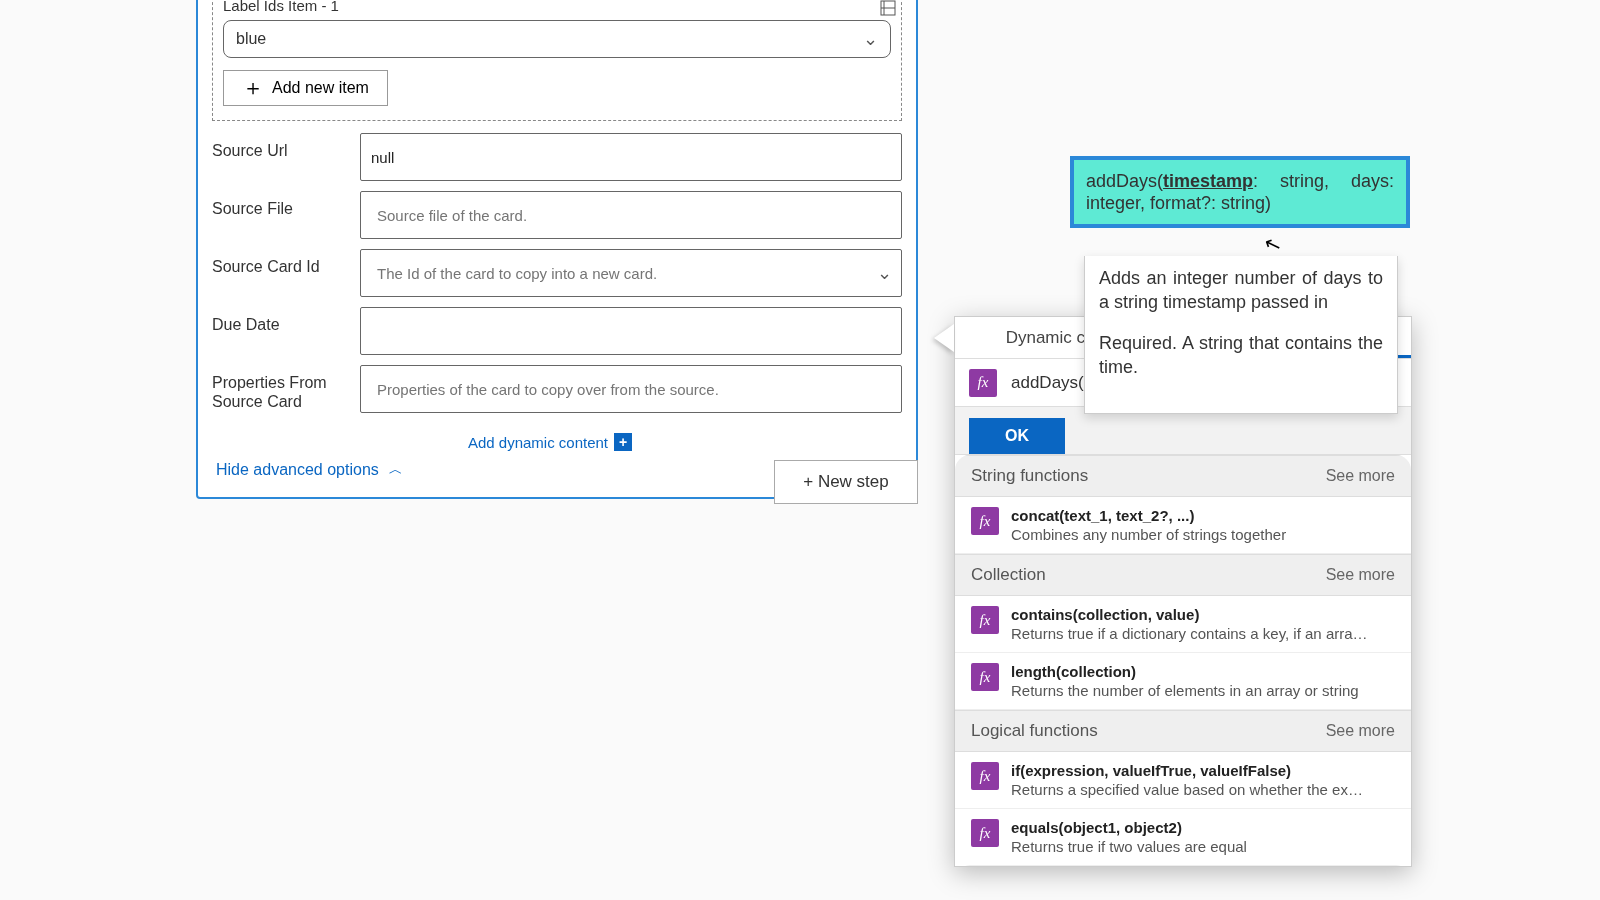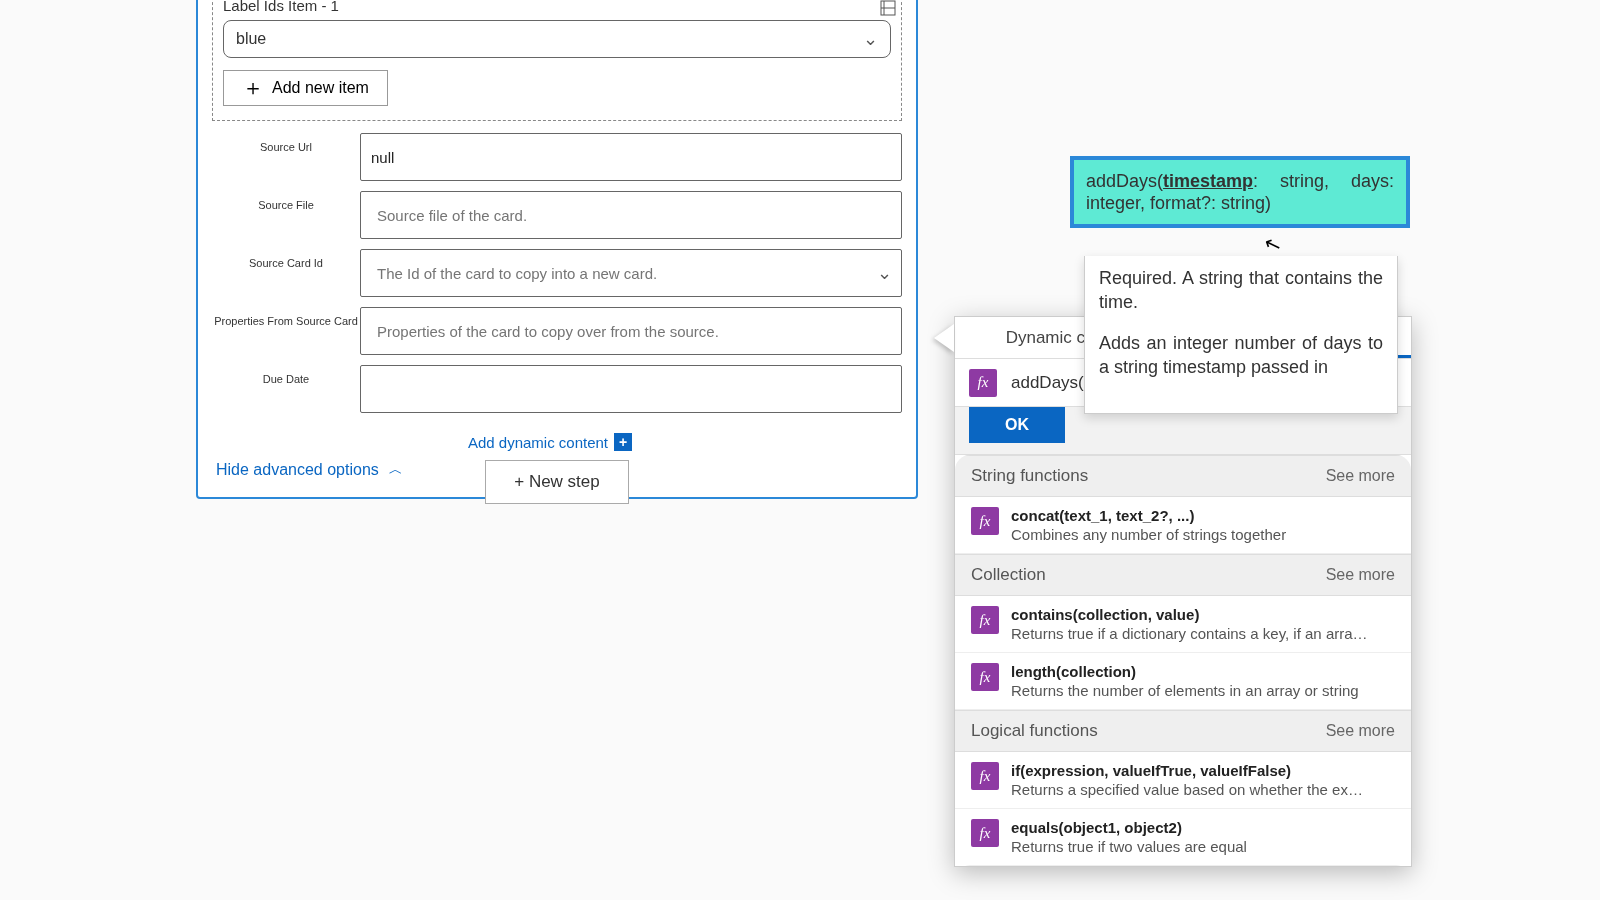--- a/index.html
+++ b/index.html
@@ -32,21 +32,21 @@
   }
   .chev { color: #555; font-size: 18px; }
   .add-item-btn {
     margin-top: 12px; display: inline-flex; align-items: center; gap: 8px;
     border: 1px solid #999; background: #fff; padding: 6px 18px; font-size: 16px;
   }
   .plus { font-size: 22px; line-height: 1; }
 
   .form-rows { padding: 6px 14px 10px 14px; }
   .form-row { display: flex; align-items: flex-start; margin-bottom: 10px; }
-  .form-label { width: 148px; font-size: 11px; color: #333; padding-top: 8px; line-height: 1.2; text-align: center; }
+  .form-label { width: 148px; font-size: 16px; color: #333; padding-top: 8px; line-height: 1.2; }
   .form-input {
     flex: 1; height: 48px; border: 1px solid #666; border-radius: 2px;
     padding: 0 10px; font-size: 15px; color: #222; background: #fff;
   }
   .form-input.placeholder { color: #777; padding-left: 16px; }
   .input-with-chev { position: relative; display: flex; flex: 1; }
   .input-with-chev .form-input { width: 100%; padding-right: 36px; }
   .input-with-chev .inner-chev {
     position: absolute; right: 10px; top: 50%; transform: translateY(-50%);
     color: #555; font-size: 18px;
@@ -54,21 +54,21 @@
 
   .add-dynamic-row { display: flex; justify-content: center; padding: 0 14px 4px 0; }
   .add-dynamic-link { color: #0a66c2; font-size: 15px; display: flex; align-items: center; gap: 6px; }
   .plus-badge { background: #0a66c2; color: #fff; width: 18px; height: 18px; display: flex; align-items: center; justify-content: center; font-size: 14px; font-weight: bold; }
 
   .hide-advanced { display: flex; align-items: center; gap: 10px; padding: 6px 0 18px 18px; color: #0a66c2; font-size: 16px; }
   .hide-advanced .chev-up { font-size: 14px; color: #0a66c2; }
 
   .footer-buttons {
     position: absolute; left: 196px; top: 460px; width: 722px;
-    display: flex; justify-content: center; gap: 56px;
+    display: flex; justify-content: flex-end; gap: 56px;
   }
   .footer-btn {
     width: 144px; height: 44px; border: 1px solid #aaa; background: #fff;
     font-size: 17px; color: #333; display: flex; align-items: center; justify-content: center;
   }
 
   
   .dc-panel {
     position: absolute; left: 954px; top: 316px; width: 458px;
     background: #fff; border: 1px solid #ccc;
@@ -77,21 +77,21 @@
   .dc-tabs { display: flex; height: 42px; border-bottom: 1px solid #ddd; }
   .dc-tab { flex: 1; display: flex; align-items: center; justify-content: center; font-size: 17px; color: #444; }
   .dc-tab.active { border-bottom: 3px solid #0a66c2; color: #222; }
   .fx-row { display: flex; align-items: center; height: 48px; border-bottom: 1px solid #ddd; padding: 0 14px; gap: 14px; background:#fff; }
   .fx-icon {
     width: 28px; height: 28px; background: #8e3aa3; color: #fff;
     display: flex; align-items: center; justify-content: center;
     font-style: italic; font-size: 15px; border-radius: 2px; font-family: Georgia, serif;
   }
   .fx-input { flex: 1; font-size: 17px; color: #333; }
-  .ok-row { height: 48px; display: flex; align-items: flex-start; padding-left: 14px; border-bottom: 1px solid #ddd; background:#f2f2f2; }
+  .ok-row { height: 48px; display: flex; align-items: flex-end; padding-left: 14px; border-bottom: 1px solid #ddd; background:#f2f2f2; }
   .ok-btn { background: #0a66c2; color: #fff; border: none; width: 96px; height: 36px; font-size: 16px; font-weight: 600; }
 
   .scroll-area { max-height: 420px; overflow-y: auto; position: relative; border-radius: 15px; }
   .scroll-area::-webkit-scrollbar { width: 16px; }
   .scroll-area::-webkit-scrollbar-track { background: #eee; }
   .scroll-area::-webkit-scrollbar-thumb { background: #bbb; }
 
   .cat-header {
     background: #efefef; height: 42px; display: flex; align-items: center;
     justify-content: space-between; padding: 0 16px; font-size: 17px; color: #555;
@@ -167,26 +167,26 @@
       <input class="form-input placeholder" placeholder="Source file of the card." style="">
     </div>
     <div class="form-row">
       <div class="form-label">Source Card Id</div>
       <div class="input-with-chev">
         <input class="form-input placeholder" placeholder="The Id of the card to copy into a new card." style="">
         <span class="inner-chev">⌄</span>
       </div>
     </div>
     <div class="form-row">
+      <div class="form-label">Due Date</div>
+      <input class="form-input" value="" style="">
+    </div>
+    <div class="form-row">
       <div class="form-label">Properties From Source Card</div>
       <input class="form-input placeholder" placeholder="Properties of the card to copy over from the source." style="">
-    </div>
-    <div class="form-row">
-      <div class="form-label">Due Date</div>
-      <input class="form-input" value="" style="">
     </div>
   </div>
 
   <div class="add-dynamic-row">
     <div class="add-dynamic-link">
       <span>Add dynamic content</span>
       <span class="plus-badge">+</span>
     </div>
   </div>
 
@@ -266,17 +266,17 @@
       </div>
     </div>
   </div>
 </div>
 
 <div class="sig-callout">
   <span>addDays(</span><span class="uline">timestamp</span><span>: string, days: integer, format?: string)</span>
 </div>
 
 <div class="help-desc">
+  <p>Adds an integer number of days to a string timestamp passed in</p>
   <p>Required. A string that contains the time.</p>
-  <p>Adds an integer number of days to a string timestamp passed in</p>
 </div>
 
 <div class="cursor-arrow">↖</div>
 
 </body></html>

